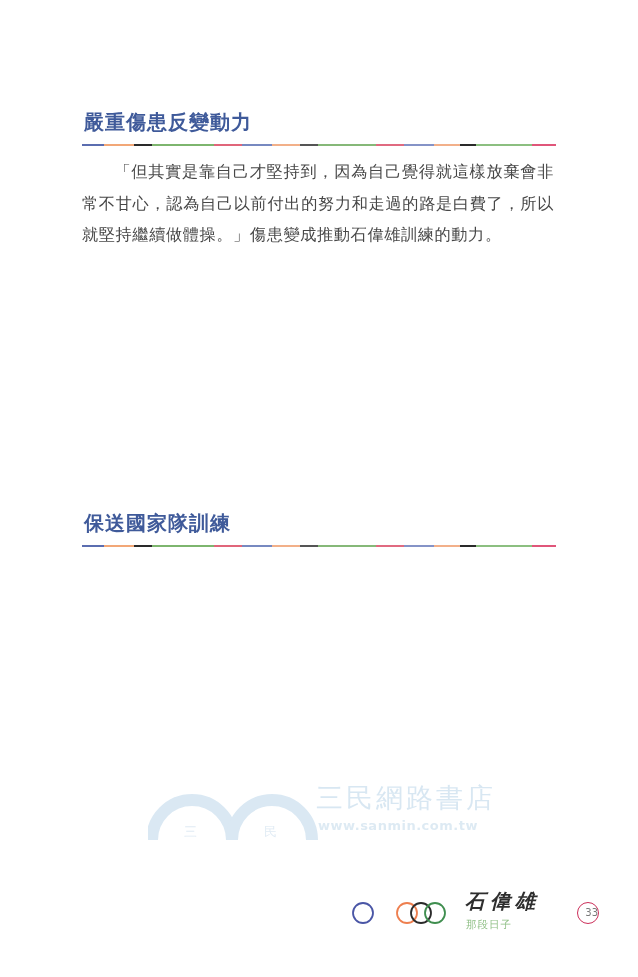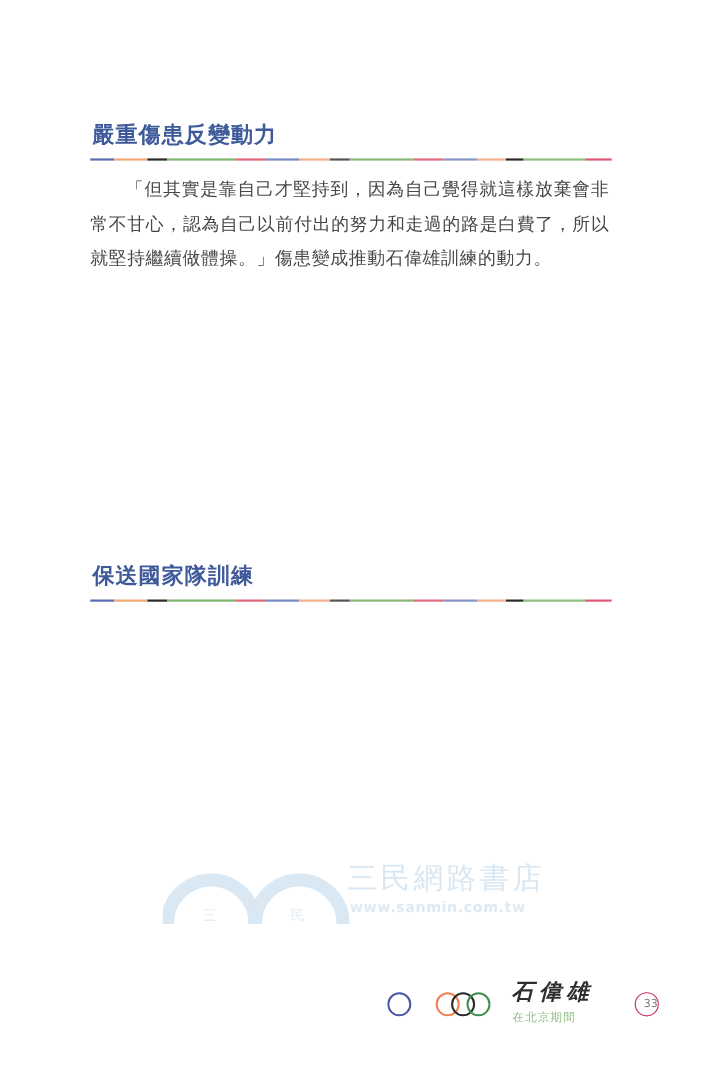--- a/index.html
+++ b/index.html
@@ -189,15 +189,15 @@
     <div class="wm-url">www.sanmin.com.tw</div>
   </div>
 
   <svg class="footer-rings" width="104" height="28" viewBox="0 0 104 28">
     <circle cx="11" cy="13" r="10" fill="none" stroke-width="1.8" stroke="#4a56a6"></circle>
     <circle cx="55" cy="13" r="10" fill="none" stroke-width="1.8" stroke="#ee7f4f"></circle>
     <circle cx="69" cy="13" r="10" fill="none" stroke-width="1.8" stroke="#2a2a2a"></circle>
     <circle cx="83" cy="13" r="10" fill="none" stroke-width="1.8" stroke="#3f8e4f"></circle>
   </svg>
   <div class="footer-title">石偉雄</div>
-  <div class="footer-subtitle">在北京期間</div>
+  <div class="footer-subtitle">那段日子</div>
   <div class="page-number">33</div>
 </div>
 
 </body></html>

